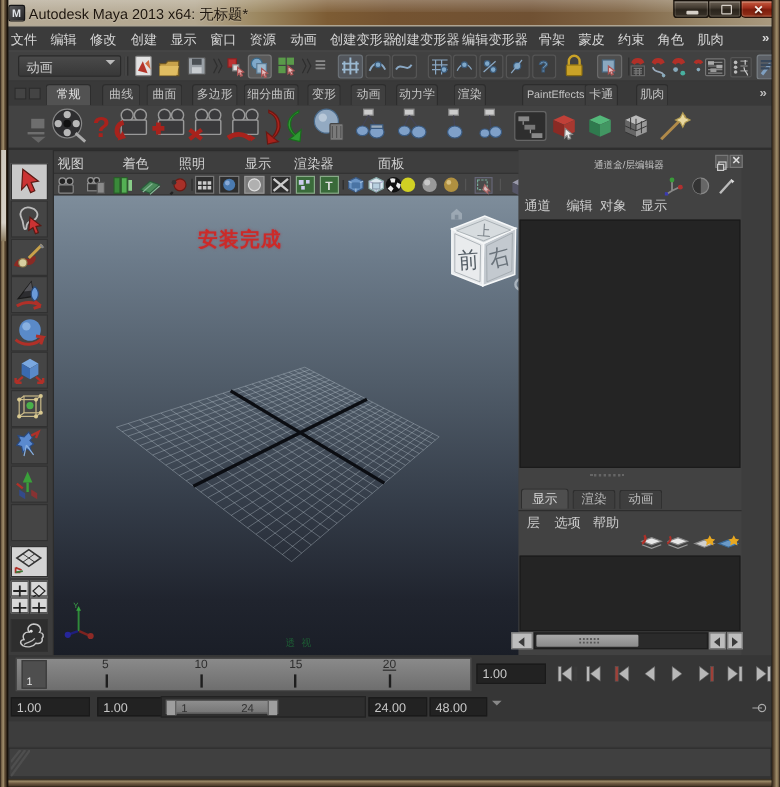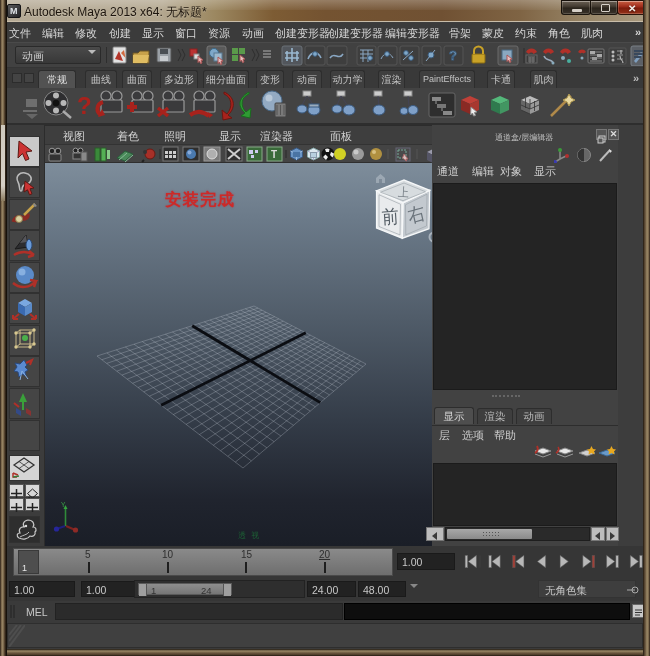--- a/index.html
+++ b/index.html
@@ -31,21 +31,21 @@
 
 #shelftabs{left:7px;top:68px;width:636px;height:20px;background:#393939;}
 .stab{position:absolute;top:2px;height:18px;background:#3f3f3f;border:1px solid #2d2d2d;border-bottom:none;border-radius:3px 3px 0 0;color:#c4c4c4;font-size:10px;text-align:center;line-height:17px;padding:0;overflow:hidden;}
 .stab.on{background:#525252;color:#e0e0e0;}
 
 #shelf{left:7px;top:88px;width:636px;height:37px;background:#434343;border-bottom:2px solid #2e2e2e;}
 
 #toolbox{left:7px;top:125px;width:37px;height:421px;background:#3c3c3c;}
 .tbi{position:absolute;left:2px;width:31px;height:31px;background:#454545;border:1px solid #313131;}
 #vpwrap{left:44px;top:125px;width:404px;height:421px;background:#3e3e3e;border:1px solid #2c2c2c;}
-#vpmenu{left:15px;top:1px;width:402px;height:17px;background:#3e3e3e;color:#d2d2d2;font-size:11px;}
+#vpmenu{left:0px;top:1px;width:402px;height:17px;background:#3e3e3e;color:#d2d2d2;font-size:11px;}
 #vpmenu span{position:absolute;top:2px;}
 #vpicons{left:0px;top:18px;width:402px;height:19px;background:#444444;border-top:1px solid #333;border-bottom:1px solid #2f2f2f;}
 #vp3d{left:0px;top:37px;width:402px;height:383px;background:linear-gradient(180deg,#7e8d9b 0%,#6c7b8a 14%,#515d6a 40%,#333b47 68%,#20242e 88%,#1a1e27 100%);}
 
 #vsep{left:448px;top:125px;width:8px;height:421px;background:#383838;}
 
 #cbox{left:432px;top:125px;width:186px;height:421px;background:#424242;}
 
 #timerow{left:7px;top:546px;width:636px;height:32px;background:#363636;}
 #rangerow{left:7px;top:578px;width:636px;height:23px;background:#363636;}
@@ -183,21 +183,21 @@
     <div class="abs" style="left:17px;top:5px;width:10px;height:10px;background:#444;border:1px solid #2c2c2c;"></div>
     <div class="stab on" style="left:31px;width:38px;">常规</div>
     <div class="stab" style="left:78px;width:32px;">曲线</div>
     <div class="stab" style="left:115px;width:30px;">曲面</div>
     <div class="stab" style="left:153px;width:38px;">多边形</div>
     <div class="stab" style="left:196px;width:46px;">细分曲面</div>
     <div class="stab" style="left:249px;width:28px;">变形</div>
     <div class="stab" style="left:285px;width:30px;">动画</div>
     <div class="stab" style="left:323px;width:35px;">动力学</div>
     <div class="stab" style="left:371px;width:27px;">渲染</div>
-    <div class="stab" style="left:412px;width:56px;font-size:9px;">PaintEffects</div>
+    <div class="stab" style="left:428px;width:56px;font-size:9px;">PaintEffects</div>
     <div class="stab" style="left:480px;width:28px;">卡通</div>
     <div class="stab" style="left:523px;width:27px;">肌肉</div>
     <span style="position:absolute;right:4px;top:4px;color:#bbb;font-weight:bold;font-size:11px;">»</span>
   </div>
   <div class="abs" id="shelf">
     <div class="abs" style="left:19px;top:11px;width:11px;height:8px;background:#6e6e6e;"></div>
     <div class="abs" style="left:16px;top:22px;width:14px;height:2px;background:#6e6e6e;"></div>
     <div class="abs" style="left:19px;top:26px;width:0;height:0;border:6px solid transparent;border-top:5px solid #666;"></div>
     <svg class="abs" style="left:34px;top:2px" width="560" height="33" viewBox="0 0 560 33">
 
@@ -641,33 +641,23 @@
       <div class="abs" style="left:3px;top:2px;width:94px;height:12px;background:linear-gradient(180deg,#8e8e8e,#767676);border:1px solid #5a5a5a;">
         <div class="abs" style="left:0;top:0;width:8px;height:12px;background:#9e9e9e;border-right:1px solid #555;"></div>
         <div class="abs" style="right:0;top:0;width:8px;height:12px;background:#9e9e9e;border-left:1px solid #555;"></div>
         <span class="abs" style="left:12px;top:1px;font-size:9.5px;color:#333;">1</span>
         <span class="abs" style="left:62px;top:1px;font-size:9.5px;color:#333;">24</span>
       </div>
     </div>
     <div class="fld" style="left:300px;top:3px;width:49px;height:16px;padding-top:2px;">24.00</div>
     <div class="fld" style="left:351px;top:3px;width:48px;height:16px;padding-top:2px;">48.00</div>
     <div class="abs" style="left:403px;top:6px;width:0;height:0;border:4px solid transparent;border-top-color:#888;"></div>
-    <div class="abs" style="left:531px;top:2px;width:98px;height:18px;background:#3e3e3e;border:1px solid #333;color:#c8c8c8;font-size:10.5px;padding:3px 0 0 6px;">无角色集</div>
     <svg class="abs" style="right:3px;top:7px" width="14" height="10">
         <path d="M1 5h8m0-3a3 3 0 110 6 3 3 0 010-6z" fill="none" stroke="#aaa"></path>
       </svg>
-  </div>
-  <div class="abs" id="cmdrow">
-    <div class="abs" style="left:3px;top:4px;width:5px;height:13px;border-left:2px solid #2e2e2e;border-right:2px solid #2e2e2e;"></div>
-      <span class="abs" style="left:19px;top:5px;font-size:10.5px;color:#c8c8c8;">MEL</span>
-    <div class="abs" style="left:48px;top:2px;width:288px;height:17px;background:#2b2b2b;border:1px solid #222;"></div>
-    <div class="abs" style="left:337px;top:2px;width:286px;height:17px;background:#0e0e0e;border:1px solid #000;"></div>
-    <div class="abs" style="left:625px;top:3px;width:13px;height:14px;background:#c8c8c8;border:1px solid #666;"><svg width="11" height="12">
-          <path d="M2 3h7M2 5.5h7M2 8h5" stroke="#333"></path>
-        </svg></div>
   </div>
   <div class="abs" id="helprow">
     <div class="abs" style="left:0px;top:1px;width:636px;height:25px;background:#404040;border:1px solid #2e2e2e;">
       <svg class="abs" style="left:1px;top:1px" width="16" height="22">
           <path d="M0 22L16 0M0 16L12 0M0 10L8 0" stroke="#4e4e4e" stroke-width="2"></path>
         </svg>
     </div>
   </div>
   <div class="abs" id="frameL"></div>
   <div class="abs" style="left:1px;top:125px;width:4px;height:76px;background:linear-gradient(180deg,#cfc9bd 0%,#d6d0c6 80%,#8a7a5e 100%);z-index:51;"></div>

